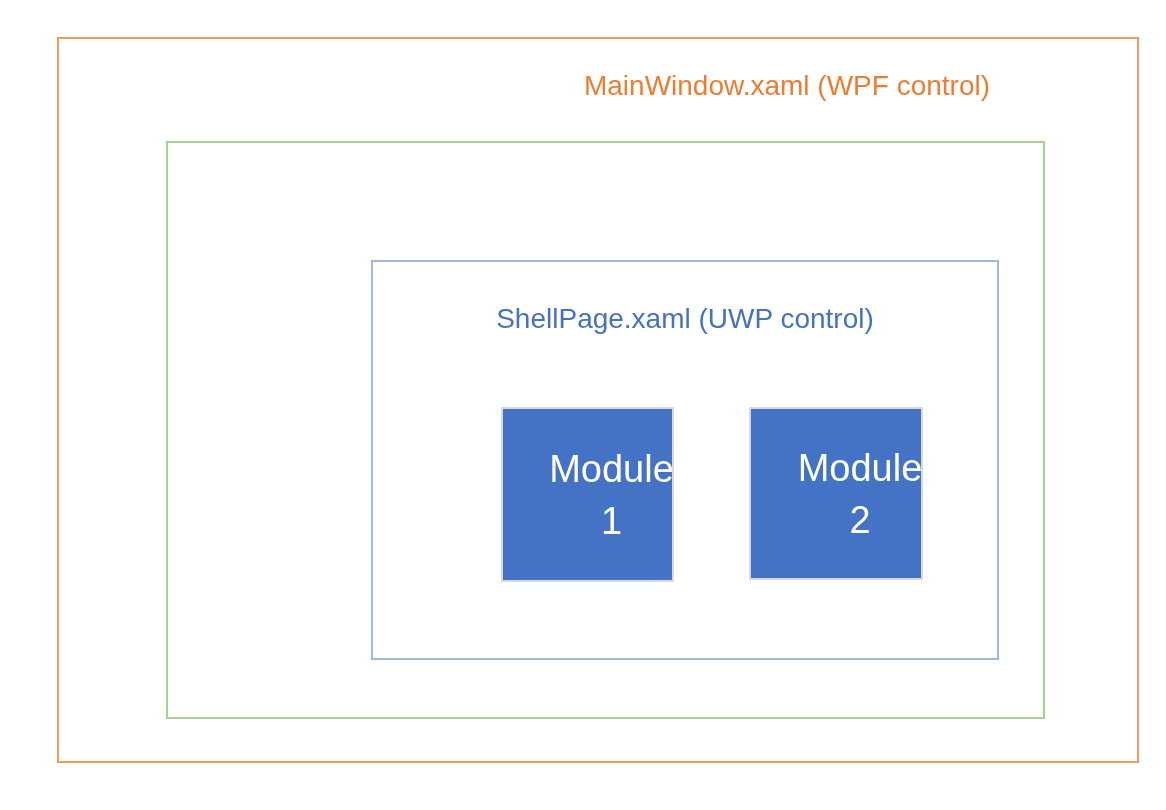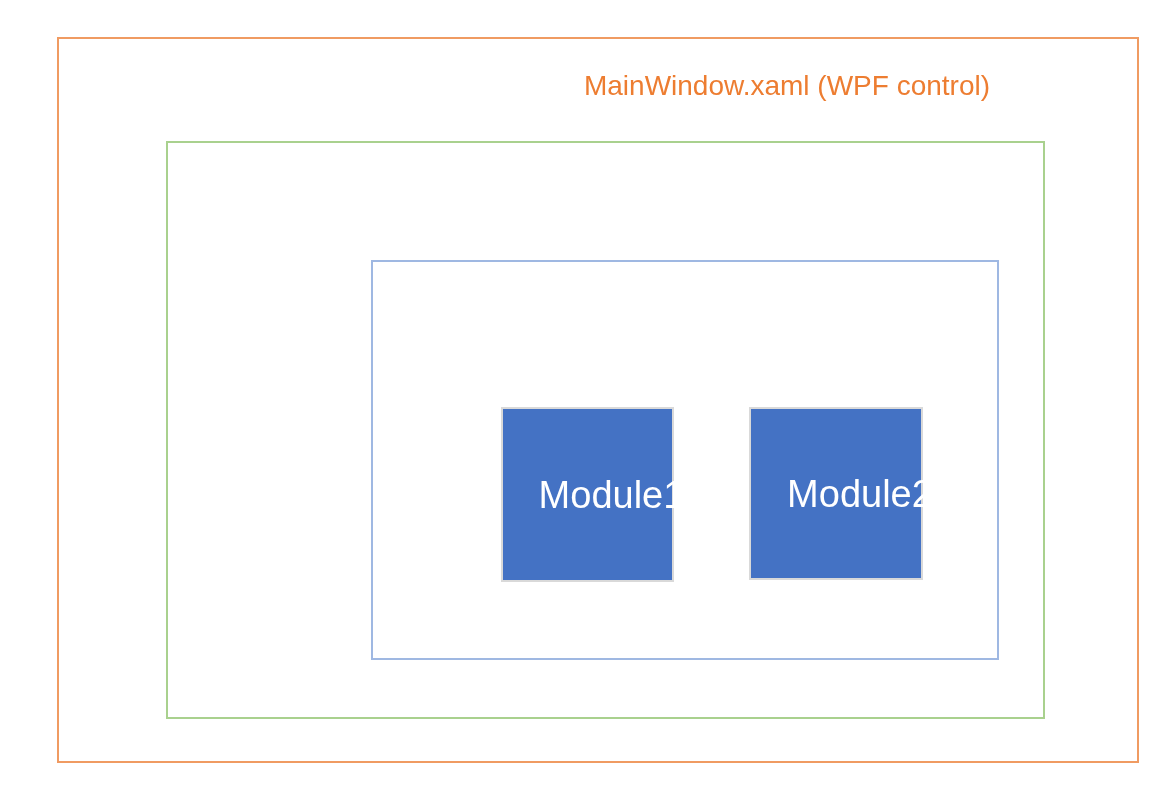--- a/index.html
+++ b/index.html
@@ -53,20 +53,21 @@
   .shell-label {
     left: 685px; top: 299px;
     color: var(--shell-text, #4472c4);
   }
   .module {
     position: absolute;
     box-sizing: border-box;
     background: var(--module-fill, #4472c4);
     border: 2px solid var(--module-border, #d9d9d9);
     display: flex;
+    flex-direction: column;
     align-items: center;
     justify-content: center;
     color: var(--module-text, #ffffff);
     font-size: 38px;
     line-height: 52px;
     text-align: center;
     padding-left: 48px;
   }
   .module-1 {
     left: 501px; top: 407px;
@@ -84,20 +85,21 @@
 
   <div class="box outer-box"></div>
 
   <div class="diagram-label outer-label">MainWindow.xaml (WPF control)</div>
 
   <div class="box host-box"></div>
 
 
   <div class="box shell-box"></div>
 
+  <div class="diagram-label shell-label">ShellPage.xaml (UWP control)</div>
 
   <div class="module module-1">
     <span>Module</span>
     <span>1</span>
   </div>
 
   <div class="module module-2">
     <span>Module</span>
     <span>2</span>
   </div>

